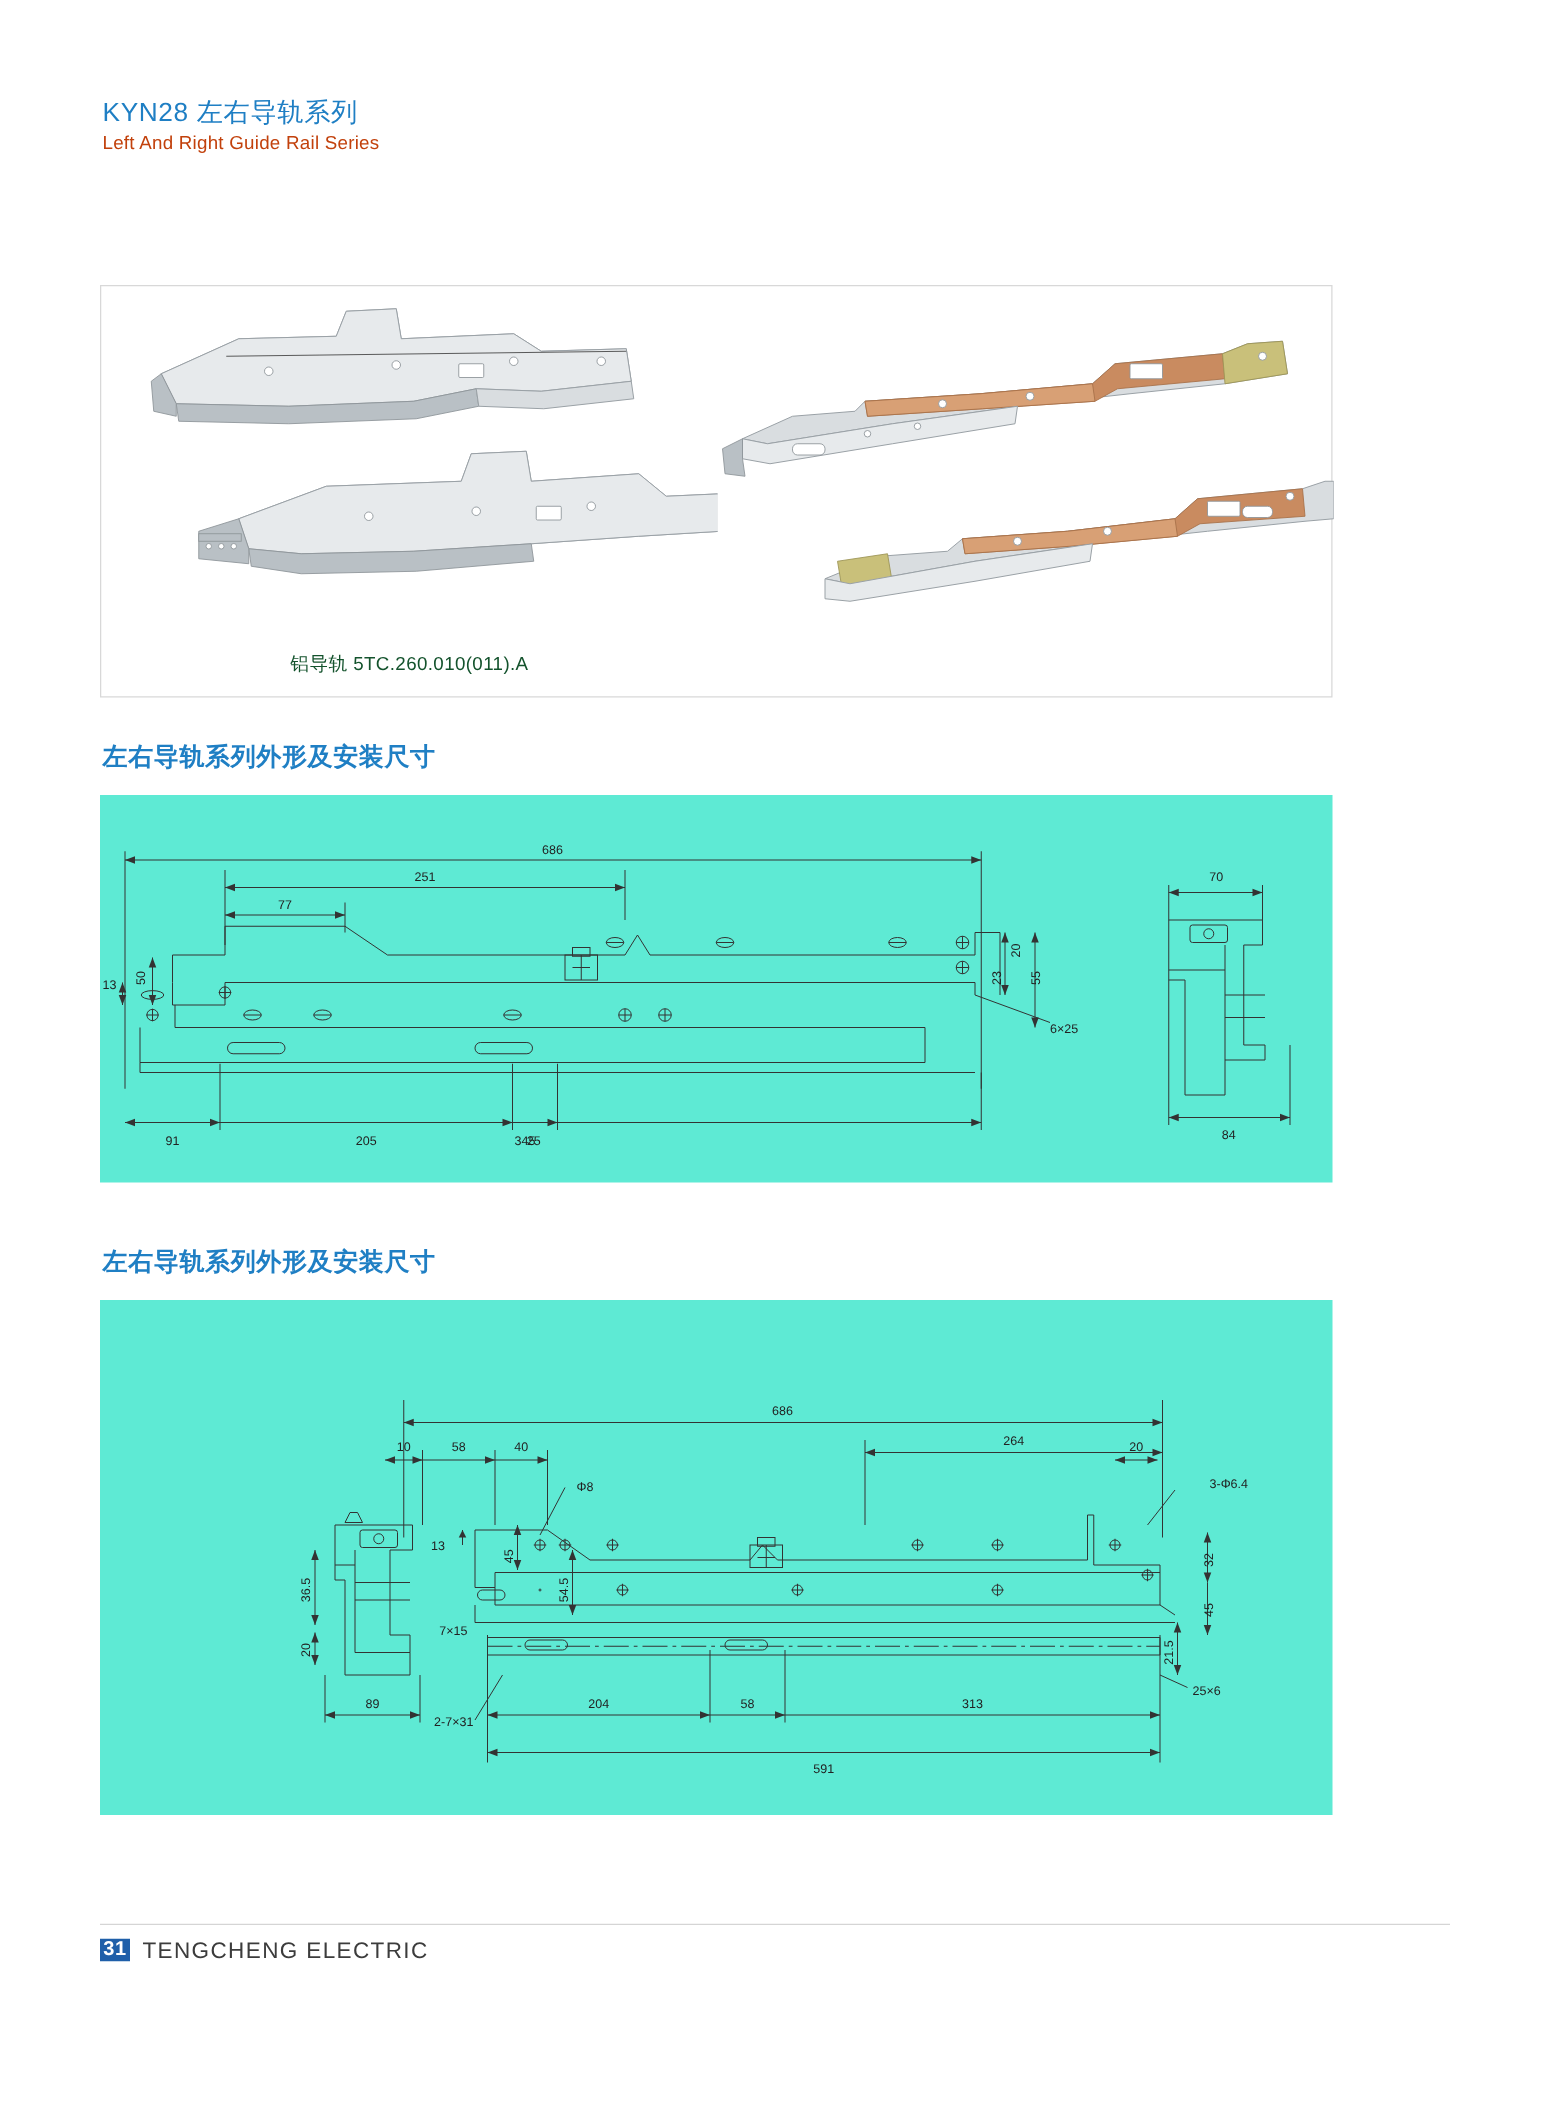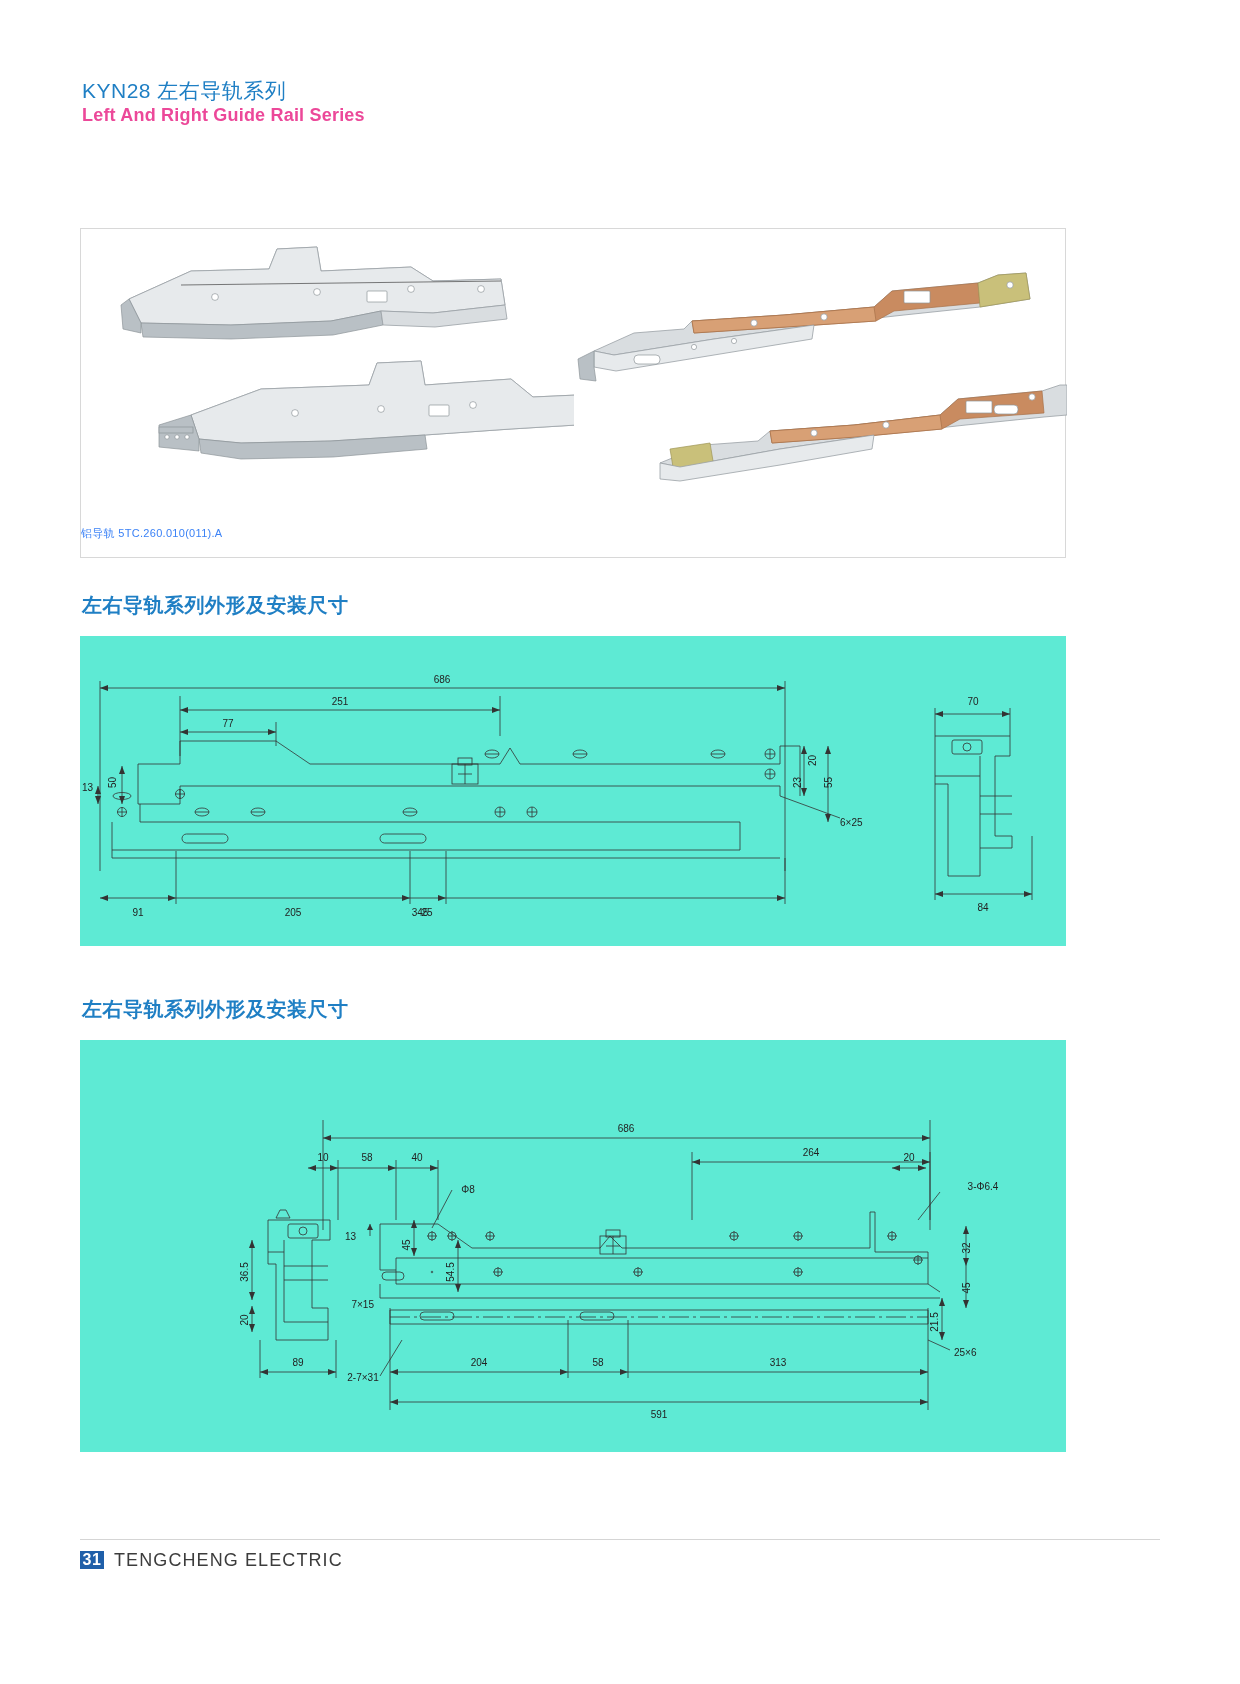--- a/index.html
+++ b/index.html
@@ -28,27 +28,26 @@
     top: 78px;
   }
   .title-cn {
     font-size: 21px;
     color: #1f7fc4;
     letter-spacing: 0.5px;
     line-height: 26px;
     white-space: nowrap;
   }
   .title-en {
-    font-size: 18px;
-    color: #ec4899;
+    font-size: 15px;
+    color: #c2410c;
     letter-spacing: 0.2px;
     line-height: 18px;
     margin-top: 2px;
     white-space: nowrap;
-    font-weight: bold;
   }
   
   .photo-panel {
     position: absolute;
     left: 80px;
     top: 228px;
     width: 986px;
     height: 330px;
     border: 1px solid #d8d8d8;
     background: #ffffff;
@@ -58,22 +57,23 @@
     position: absolute;
     top: 0;
     height: 330px;
   }
   .photo-cell.left { left: 0; width: 493px; }
   .photo-cell.right { left: 493px; width: 493px; }
   .photo-caption {
     position: absolute;
     bottom: 18px;
     width: 100%;
-    font-size: 11px;
-    color: #3b82f6;
+    text-align: center;
+    font-size: 15px;
+    color: #14532d;
     letter-spacing: 0.3px;
   }
   .photo-art {
     position: absolute;
     left: 0; top: 0; right: 0; bottom: 44px;
   }
   
   .section-heading {
     position: absolute;
     left: 82px;

